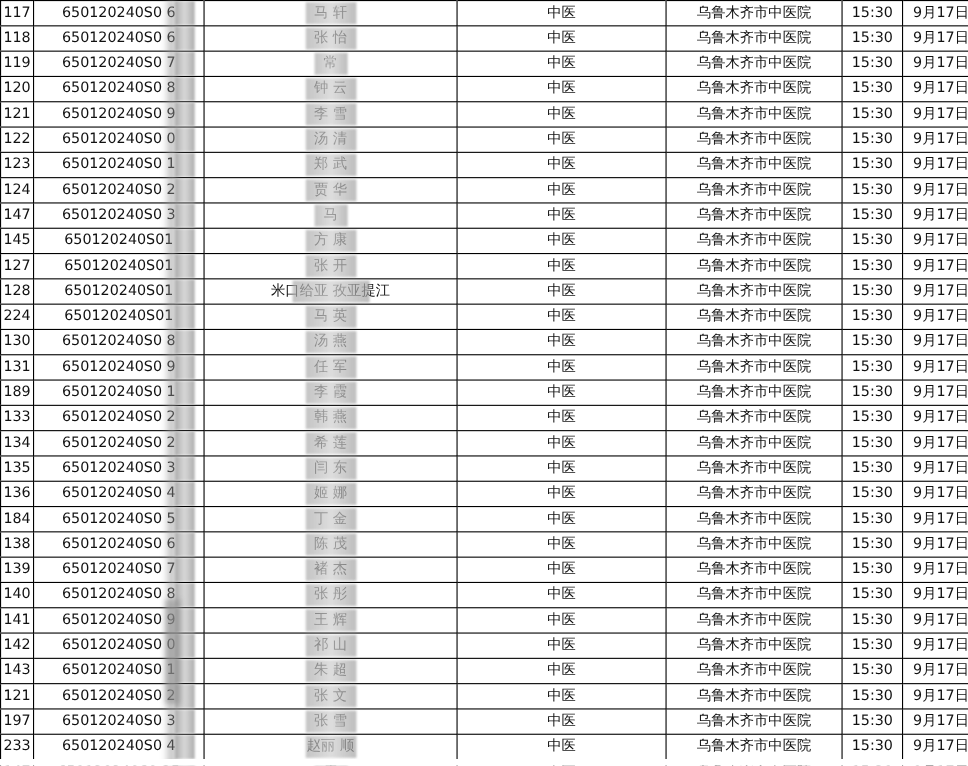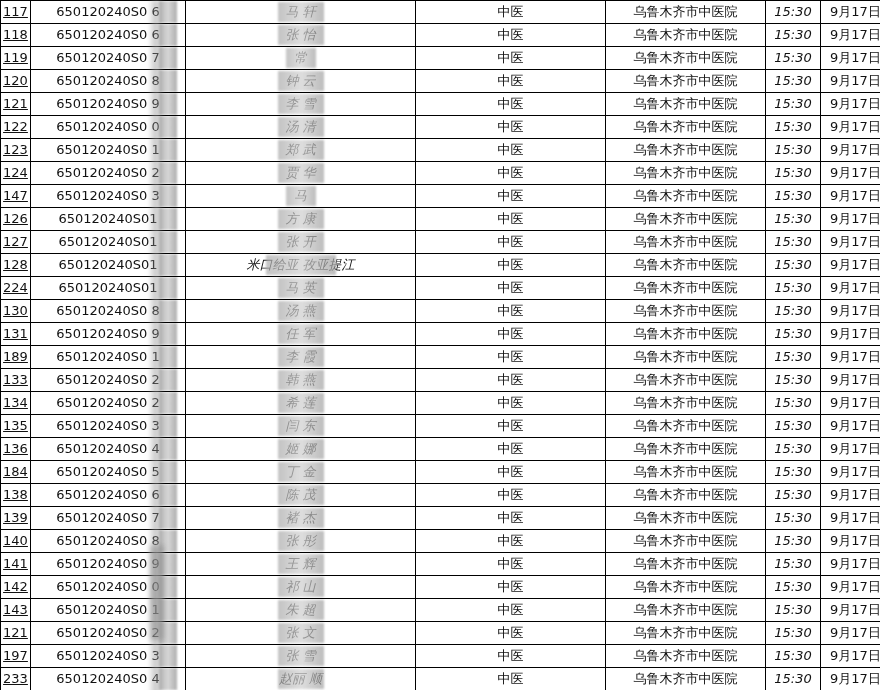--- a/index.html
+++ b/index.html
@@ -41,31 +41,31 @@
   }
   
   col.c-index { width: 30px; }
   col.c-id    { width: 155px; }
   col.c-name  { width: 230px; }
   col.c-dept  { width: 190px; }
   col.c-hosp  { width: 160px; }
   col.c-time  { width: 55px; }
   col.c-date  { width: 70px; }
 
-  td.index-cell { font-size: 13px; text-decoration: underline; }
+  td.index-cell { font-size: 13px; }
   td.id-cell {
     font-size: 13px;
     text-align: left;
     padding-left: 6px;
     letter-spacing: 0px;
   }
-  td.name-cell { font-size: 14px; font-style: italic; }
+  td.name-cell { font-size: 14px; }
   td.dept-cell { font-size: 13px; }
   td.hosp-cell { font-size: 13px; }
-  td.time-cell { font-size: 13px; font-style: italic; }
+  td.time-cell { font-size: 13px; }
   td.date-cell { font-size: 13px; }
 
   
   .redact {
     position: absolute;
     background: linear-gradient(90deg, rgba(170,170,170,0.85), rgba(210,210,210,0.9), rgba(160,160,160,0.85));
     filter: blur(1.2px);
     pointer-events: none;
   }
   .id-redact {
@@ -206,21 +206,21 @@
         <tr>
           <td class="index-cell">147</td>
           <td class="id-cell"><span>650120240S0   3</span><div class="redact id-redact"></div></td>
           <td class="name-cell"><span>马  </span><div class="redact name-redact narrow"></div></td>
           <td class="dept-cell">中医</td>
           <td class="hosp-cell">乌鲁木齐市中医院</td>
           <td class="time-cell">15:30</td>
           <td class="date-cell">9月17日</td>
         </tr>
         <tr>
-          <td class="index-cell">126</td>
+          <td class="index-cell">145</td>
           <td class="id-cell"><span>650120240S01  </span><div class="redact id-redact"></div></td>
           <td class="name-cell"><span>方  康</span><div class="redact name-redact"></div></td>
           <td class="dept-cell">中医</td>
           <td class="hosp-cell">乌鲁木齐市中医院</td>
           <td class="time-cell">15:30</td>
           <td class="date-cell">9月17日</td>
         </tr>
         <tr>
           <td class="index-cell">127</td>
           <td class="id-cell"><span>650120240S01  </span><div class="redact id-redact"></div></td>

